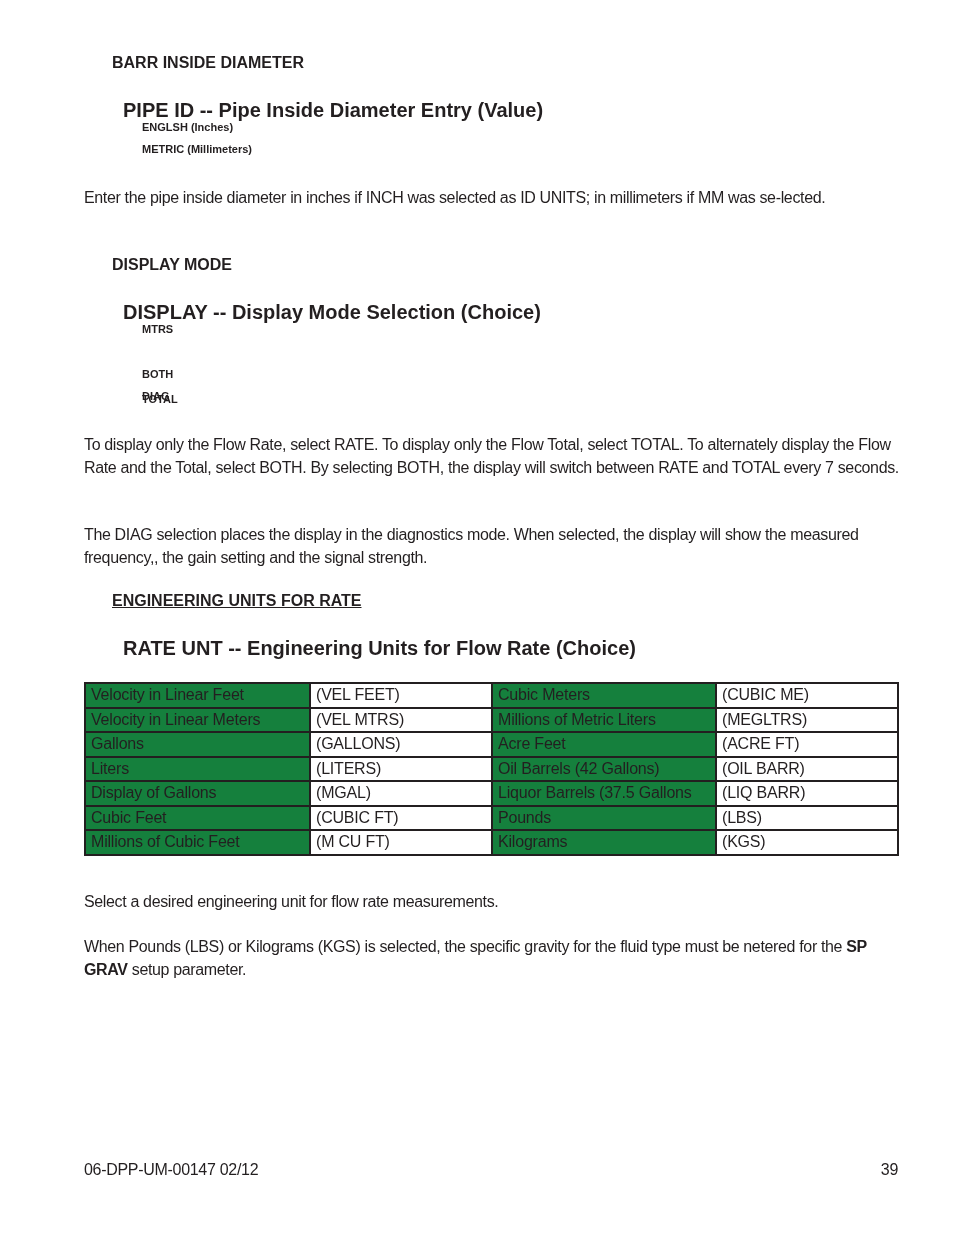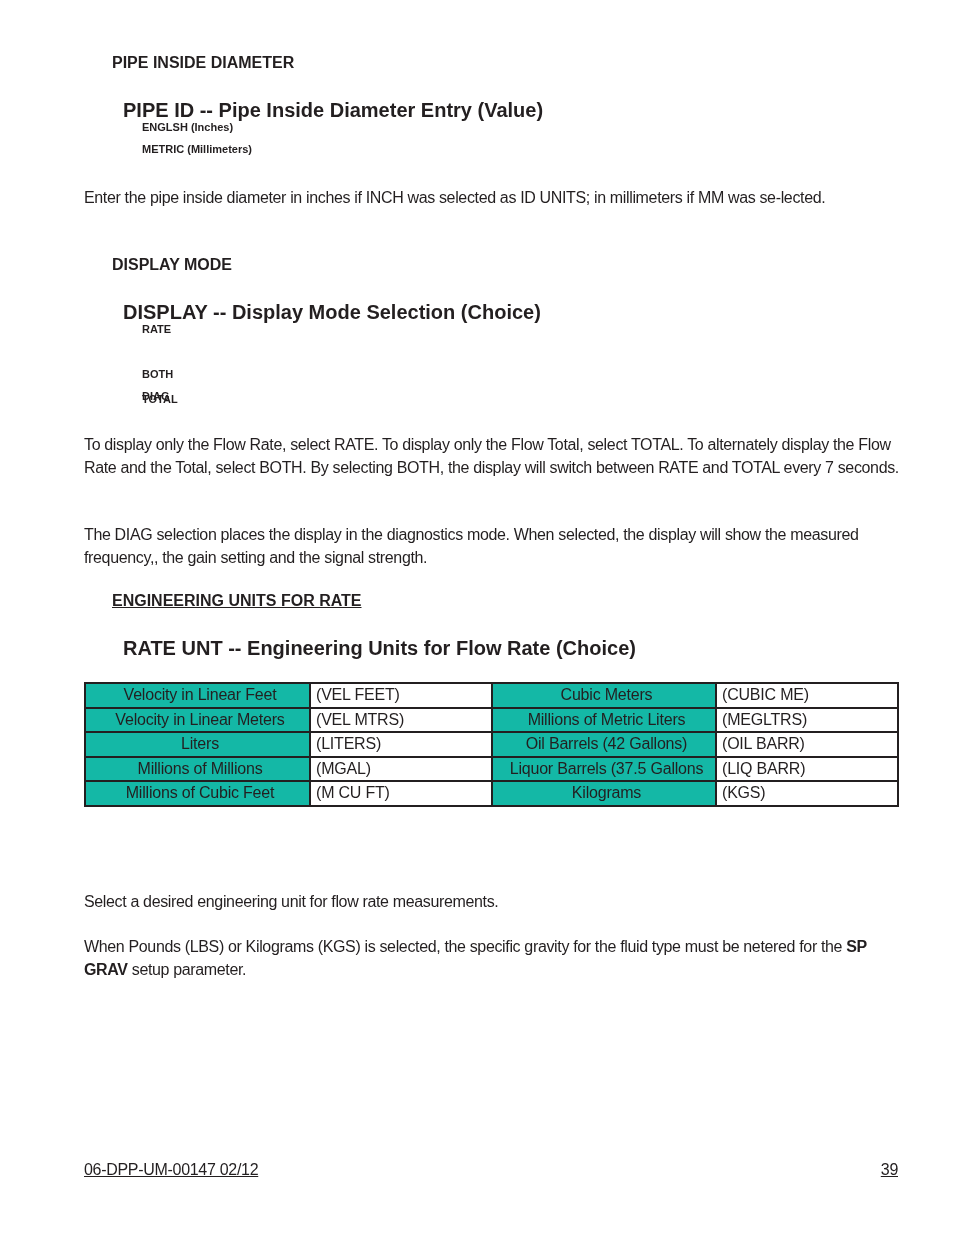--- a/index.html
+++ b/index.html
@@ -18,38 +18,38 @@
   }
   table.units {
     position: absolute; left: 84px; top: 682px; width: 815px;
     border-collapse: collapse; font-size: 16px;
     letter-spacing: -0.2px;
   }
   table.units td {
     border: 2px solid #231f20; height: 22.5px; padding: 0 0 0 5px;
     line-height: 22px; white-space: nowrap; overflow: hidden;
   }
-  td.pink { background: #14b8a6; text-align: center; }
+  td.pink { background: #15803d; }
   td.c1 { width: 218px; }
   td.c2 { width: 175px; }
   td.c3 { width: 217px; }
-  .footer { font-size: 16px; top: 1161px; letter-spacing: -0.3px; text-decoration: underline; }
+  .footer { font-size: 16px; top: 1161px; letter-spacing: -0.3px; }
 </style>
 </head>
 <body>
 
-<div class="abs h1" style="top:54px;">PIPE INSIDE DIAMETER</div>
+<div class="abs h1" style="top:54px;">BARR INSIDE DIAMETER</div>
 <div class="abs h2" style="top:99px;">PIPE ID -- Pipe Inside Diameter Entry (Value)</div>
 <div class="abs opt" style="top:121px;">ENGLSH (Inches)</div>
 <div class="abs opt" style="top:143px;">METRIC (Millimeters)</div>
 <div class="para" style="top:187px;">Enter the pipe inside diameter in inches if INCH was selected as ID UNITS; in millimeters if MM was se-lected.</div>
 
 <div class="abs h1" style="top:256px;">DISPLAY MODE</div>
 <div class="abs h2" style="top:301px;">DISPLAY -- Display Mode Selection (Choice)</div>
-<div class="abs opt" style="top:323px;">RATE</div>
+<div class="abs opt" style="top:323px;">MTRS</div>
 <div class="abs opt" style="top:345px;margin-top:48px;">TOTAL</div>
 <div class="abs opt" style="top:368px;">BOTH</div>
 <div class="abs opt" style="top:390px;">DIAG</div>
 <div class="para" style="top:434px;">To display only the Flow Rate, select RATE. To display only the Flow Total, select TOTAL. To alternately display the Flow Rate and the Total, select BOTH. By selecting BOTH, the display will switch between RATE and TOTAL every 7 seconds.</div>
 <div class="para" style="top:524px;">The DIAG selection places the display in the diagnostics mode. When selected, the display will show the measured frequency,, the gain setting and the signal strength.</div>
 
 <div class="abs h1" style="top:592px;text-decoration:underline;">ENGINEERING UNITS FOR RATE</div>
 <div class="abs h2" style="top:637px;">RATE UNT -- Engineering Units for Flow Rate (Choice)</div>
 
 <table class="units">
@@ -60,30 +60,42 @@
       <td class="pink c3">Cubic Meters</td>
       <td>(CUBIC ME)</td>
     </tr>
     <tr>
       <td class="pink c1">Velocity in Linear Meters</td>
       <td class="c2">(VEL MTRS)</td>
       <td class="pink c3">Millions of Metric Liters</td>
       <td>(MEGLTRS)</td>
     </tr>
     <tr>
+      <td class="pink c1">Gallons</td>
+      <td class="c2">(GALLONS)</td>
+      <td class="pink c3">Acre Feet</td>
+      <td>(ACRE FT)</td>
+    </tr>
+    <tr>
       <td class="pink c1">Liters</td>
       <td class="c2">(LITERS)</td>
       <td class="pink c3">Oil Barrels (42 Gallons)</td>
       <td>(OIL BARR)</td>
     </tr>
     <tr>
-      <td class="pink c1">Millions of Millions</td>
+      <td class="pink c1">Display of Gallons</td>
       <td class="c2">(MGAL)</td>
       <td class="pink c3">Liquor Barrels (37.5 Gallons</td>
       <td>(LIQ BARR)</td>
+    </tr>
+    <tr>
+      <td class="pink c1">Cubic Feet</td>
+      <td class="c2">(CUBIC FT)</td>
+      <td class="pink c3">Pounds</td>
+      <td>(LBS)</td>
     </tr>
     <tr>
       <td class="pink c1">Millions of Cubic Feet</td>
       <td class="c2">(M CU FT)</td>
       <td class="pink c3">Kilograms</td>
       <td>(KGS)</td>
     </tr>
   </tbody>
 </table>
 

